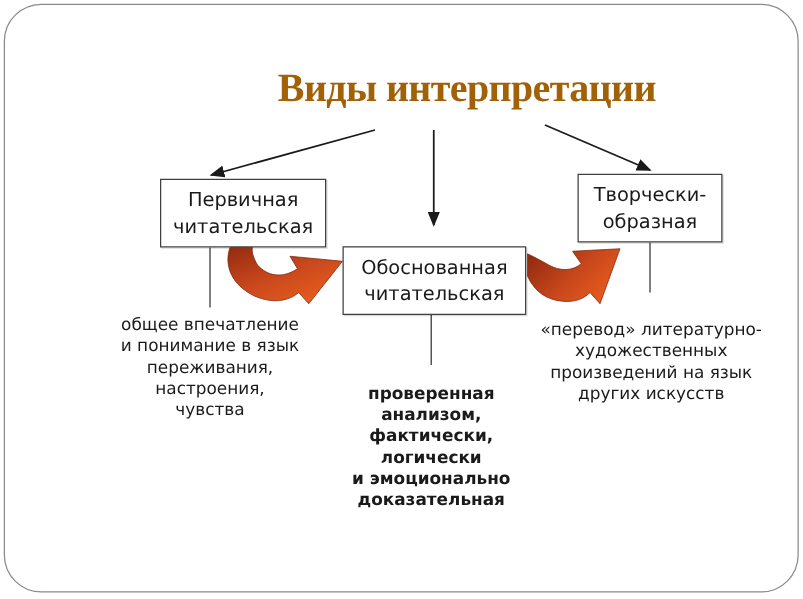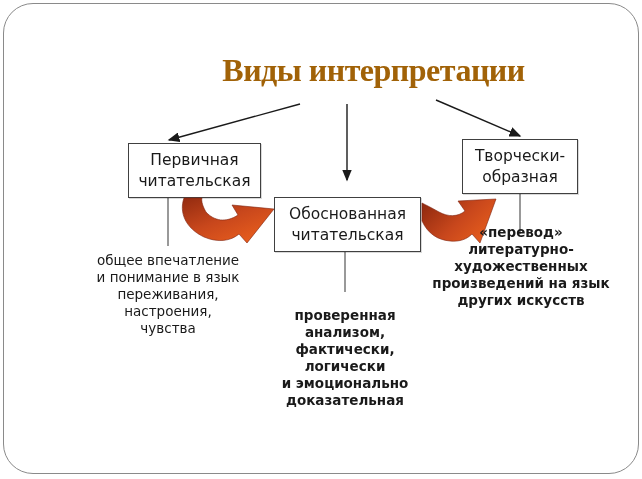--- a/index.html
+++ b/index.html
@@ -25,21 +25,21 @@
   }
   .box1{left:128px;top:143px;width:131px;height:53px;}
   .box2{left:274px;top:185px;width:145px;height:53px;margin-top:12px;}
   .box3{left:462px;top:139px;width:114px;height:53px;text-align:center;}
   .desc{
     position:absolute;text-align:center;font-size:13.5px;line-height:17px;
     color:#1a1a1a;white-space:pre-line;
   }
   .desc1{left:88px;top:252px;width:160px;}
   .desc2{left:256px;top:307px;width:178px;font-weight:bold;}
-  .desc3{left:427px;top:224px;width:188px;font-weight:bold;}
+  .desc3{left:427px;top:256px;width:188px;}
   .curved-arrow{position:absolute;}
   .ca1{left:176px;top:196px;}
   .ca2{left:420px;top:188px;}
 </style>
 </head>
 <body>
 
 <div class="canvas">
 
   <div class="frame"></div>

